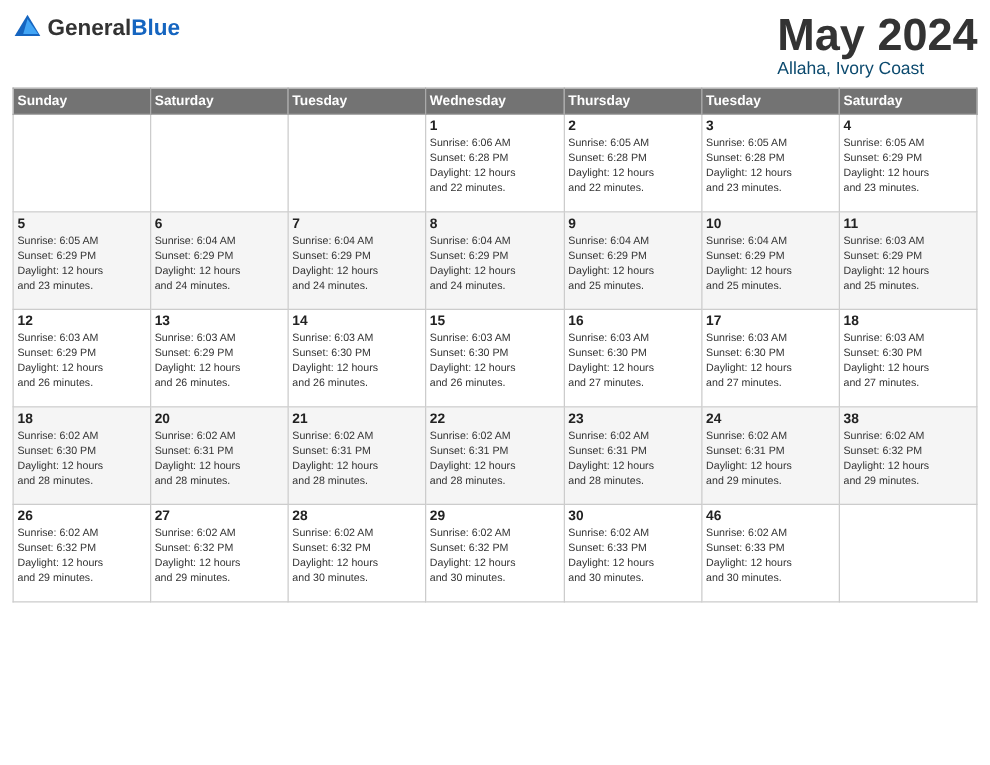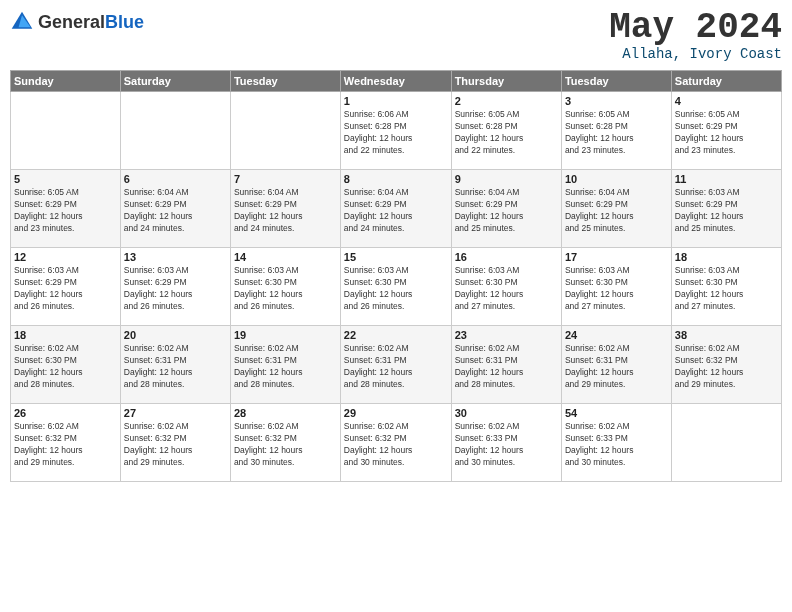--- a/index.html
+++ b/index.html
@@ -35,22 +35,21 @@
     .logo-text-blue {
       font-size: 18px;
       font-weight: bold;
       color: #1565c0;
     }
     .logo-icon {
       width: 24px;
       height: 24px;
     }
     .title-area {
-      text-align: right;
-      font-family: Liberation Mono, monospace;
+      text-align: left;
     }
     .month-title {
       font-size: 36px;
       font-weight: bold;
       color: #333;
       line-height: 1;
     }
     .subtitle {
       font-size: 14px;
       color: #0c4a6e;
@@ -276,21 +275,21 @@
 and 28 minutes.</div>
           </td>
           <td>
             <span class="day-num">20</span>
             <div class="day-info" style="white-space: pre-line;">Sunrise: 6:02 AM
 Sunset: 6:31 PM
 Daylight: 12 hours
 and 28 minutes.</div>
           </td>
           <td>
-            <span class="day-num">19</span>
+            <span class="day-num">21</span>
             <div class="day-info" style="white-space: pre-line;">Sunrise: 6:02 AM
 Sunset: 6:31 PM
 Daylight: 12 hours
 and 28 minutes.</div>
           </td>
           <td>
             <span class="day-num">22</span>
             <div class="day-info" style="white-space: pre-line;">Sunrise: 6:02 AM
 Sunset: 6:31 PM
 Daylight: 12 hours
@@ -348,21 +347,21 @@
 and 30 minutes.</div>
           </td>
           <td>
             <span class="day-num">30</span>
             <div class="day-info" style="white-space: pre-line;">Sunrise: 6:02 AM
 Sunset: 6:33 PM
 Daylight: 12 hours
 and 30 minutes.</div>
           </td>
           <td>
-            <span class="day-num">54</span>
+            <span class="day-num">46</span>
             <div class="day-info" style="white-space: pre-line;">Sunrise: 6:02 AM
 Sunset: 6:33 PM
 Daylight: 12 hours
 and 30 minutes.</div>
           </td>
           <td class="empty"></td>
         </tr>
       </tbody>
   </table>
 </div>

